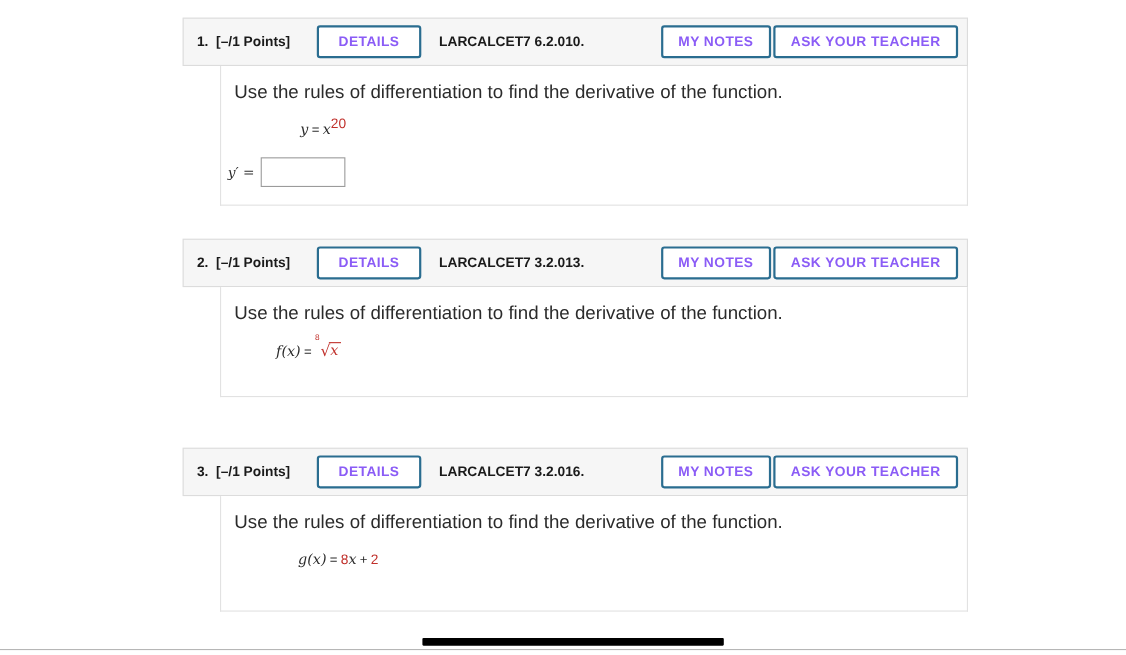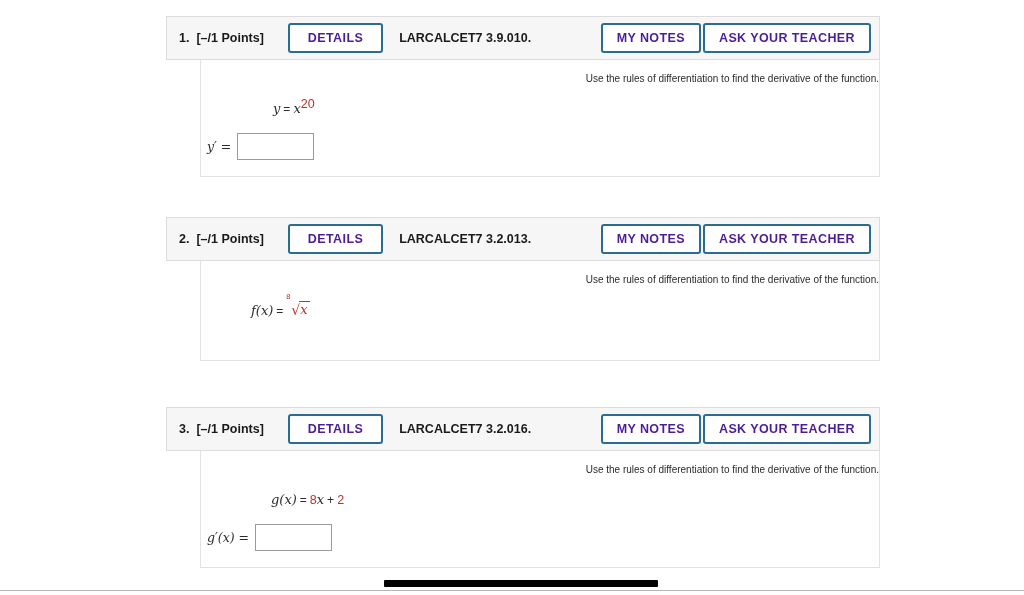--- a/index.html
+++ b/index.html
@@ -55,21 +55,21 @@
     font-weight: bold;
     color: #1a1a1a;
     margin-right: 24px;
     white-space: nowrap;
   }
 
   .btn {
     box-sizing: border-box;
     border: 2px solid #2a6d90;
     background: #ffffff;
-    color: #4c1d95;
+    color: #8b5cf6;
     font-family: "Liberation Sans", sans-serif;
     font-size: 12.5px;
     font-weight: bold;
     letter-spacing: 0.4px;
     border-radius: 3px;
     height: 30px;
     line-height: 26px;
     padding: 0 14px;
     cursor: pointer;
     white-space: nowrap;
@@ -97,25 +97,24 @@
     box-sizing: border-box;
     margin-left: 34px;
     width: 680px;
     background: #ffffff;
     border: 1px solid #e2e2e2;
     border-top: none;
     padding: 12px 0 16px 0;
   }
 
   .prompt {
-    font-size: 10px;
+    font-size: 17px;
     color: #2b2b2b;
     padding: 0 0 0 12px;
     line-height: 1.45;
-    text-align: right;
   }
 
   .formula {
     font-family: "DejaVu Serif", serif;
     font-style: italic;
     font-size: 13px;
     color: #2b2b2b;
     padding-left: 72px;
     margin-top: 14px;
     height: 20px;
@@ -243,21 +242,21 @@
 </head>
 <body>
 
 <div class="page">
 
   <div class="question" id="q1" style="top: 16px;">
     <div class="q-header">
       <span class="q-num">1.</span>
       <span class="q-points">[–/1 Points]</span>
       <button class="btn btn-details">DETAILS</button>
-      <span class="q-ref">LARCALCET7 3.9.010.</span>
+      <span class="q-ref">LARCALCET7 6.2.010.</span>
       <span class="q-header-right">
         <button class="btn">MY NOTES</button>
         <button class="btn">ASK YOUR TEACHER</button>
       </span>
     </div>
     <div class="q-body" id="q1body" style="min-height: 105px;">
       <div class="prompt">Use the rules of differentiation to find the derivative of the function.</div>
       <div class="formula">
         <span>y</span><span class="op">=</span><span>x</span><sup class="exp red">20</sup>
       </div>
@@ -296,24 +295,20 @@
       <span class="q-header-right">
         <button class="btn">MY NOTES</button>
         <button class="btn">ASK YOUR TEACHER</button>
       </span>
     </div>
     <div class="q-body" id="q3body" style="min-height: 105px;">
       <div class="prompt">Use the rules of differentiation to find the derivative of the function.</div>
       <div class="formula" style="padding-left:70px;">
         <span>g(x)</span><span class="op">=</span><span class="red">8</span><span>x</span><span class="op">+</span><span class="red">2</span>
       </div>
-      <div class="answer-row">
-        <span class="answer-label">g′(x) =</span>
-        <input class="answer-input" type="text" value="" style="width: 77px;">
-      </div>
     </div>
   </div>
 
   <div class="hscroll-track"></div>
   <div class="hscroll-thumb"></div>
   <div class="bottom-rule"></div>
 
 </div>
 
 </body></html>

